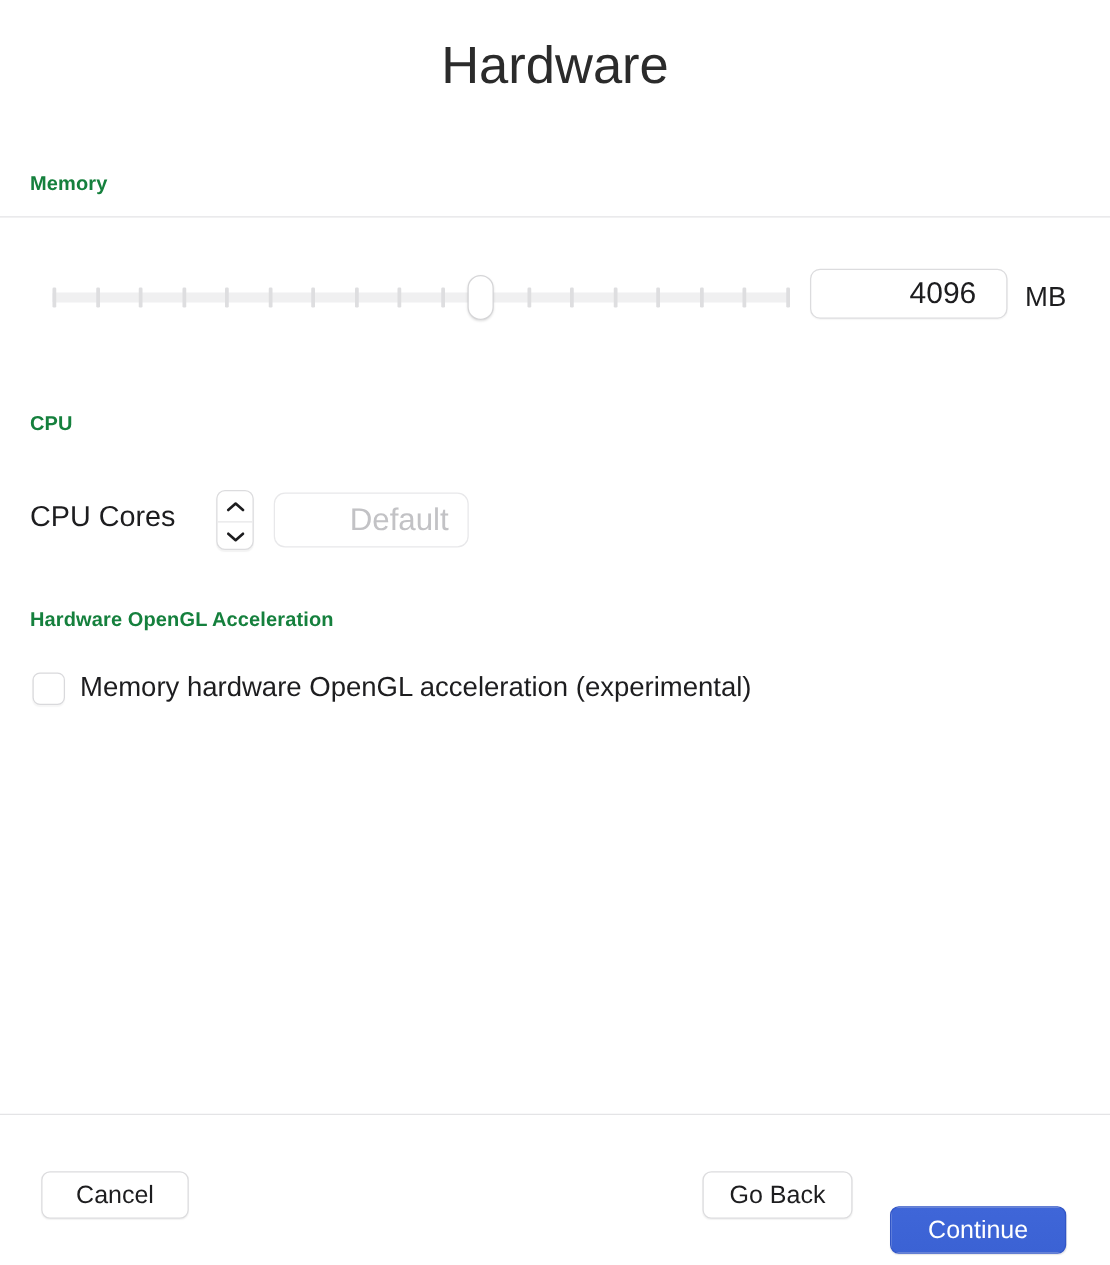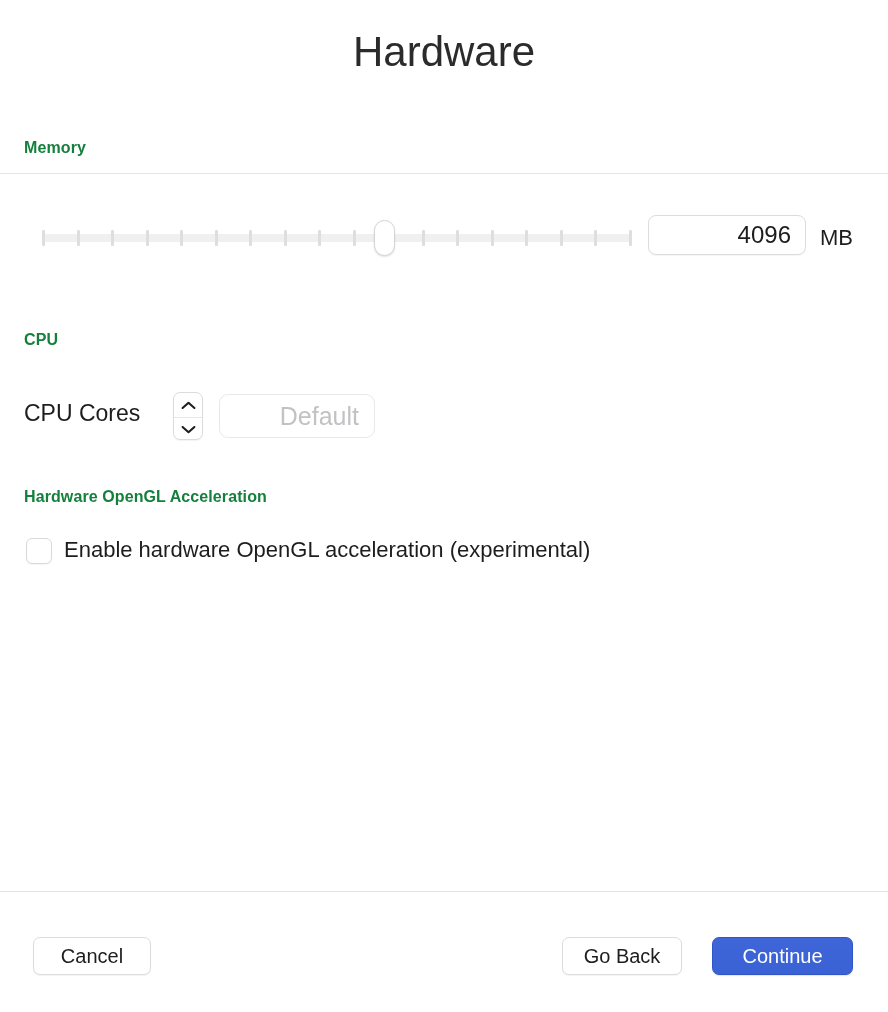--- a/index.html
+++ b/index.html
@@ -106,21 +106,21 @@
     width: 158px;
     height: 40px;
     background: #ffffff;
     border: 1px solid #dcdcde;
     border-radius: 8px;
     box-sizing: border-box;
     box-shadow: 0 1px 1px rgba(0,0,0,0.04);
     display: flex;
     align-items: center;
     justify-content: flex-end;
-    padding-right: 14px;
+    padding-right: 24px;
     font-size: 24px;
     color: #1d1d1f;
   }
   .mem-unit {
     position: absolute;
     left: 820px;
     top: 20px;
     font-size: 22px;
     color: #1d1d1f;
   }
@@ -235,20 +235,21 @@
   .btn-secondary {
     background: #ffffff;
     border: 1px solid #dcdcde;
     color: #1d1d1f;
     box-shadow: 0 1px 1px rgba(0,0,0,0.05);
   }
   .btn-primary {
     border: 1px solid #3155c6;
     color: #ffffff;
     box-shadow: 0 1px 1px rgba(0,0,0,0.10);
+    margin-top: 28px;
   }
   #cancel-btn   { left: 33px;  top: 937px; width: 118px; }
   #goback-btn   { left: 562px; top: 937px; width: 120px; }
   #continue-btn { left: 712px; top: 937px; width: 141px; }
 </style>
 </head>
 <body>
 
 <div class="page-title">Hardware</div>
 
@@ -310,20 +311,20 @@
 
   <div class="cores-field">
     <span>Default</span>
   </div>
 </div>
 
 <div class="section-header" style="left:24px; top:488px;">Hardware OpenGL Acceleration</div>
 
 <div class="opengl-row">
   <div class="checkbox"></div>
-  <div class="checkbox-label">Enable hardware OpenGL acceleration (experimental)</div>
+  <div class="checkbox-label">Memory hardware OpenGL acceleration (experimental)</div>
 </div>
 
 <div class="footer-divider"></div>
 
 <div class="btn btn-secondary" id="cancel-btn">Cancel</div>
 <div class="btn btn-secondary" id="goback-btn">Go Back</div>
 <div class="btn btn-primary" id="continue-btn" style="background: linear-gradient(rgb(63, 102, 216) 0%, rgb(59, 98, 212) 100%);">Continue</div>
 
 </body></html>

